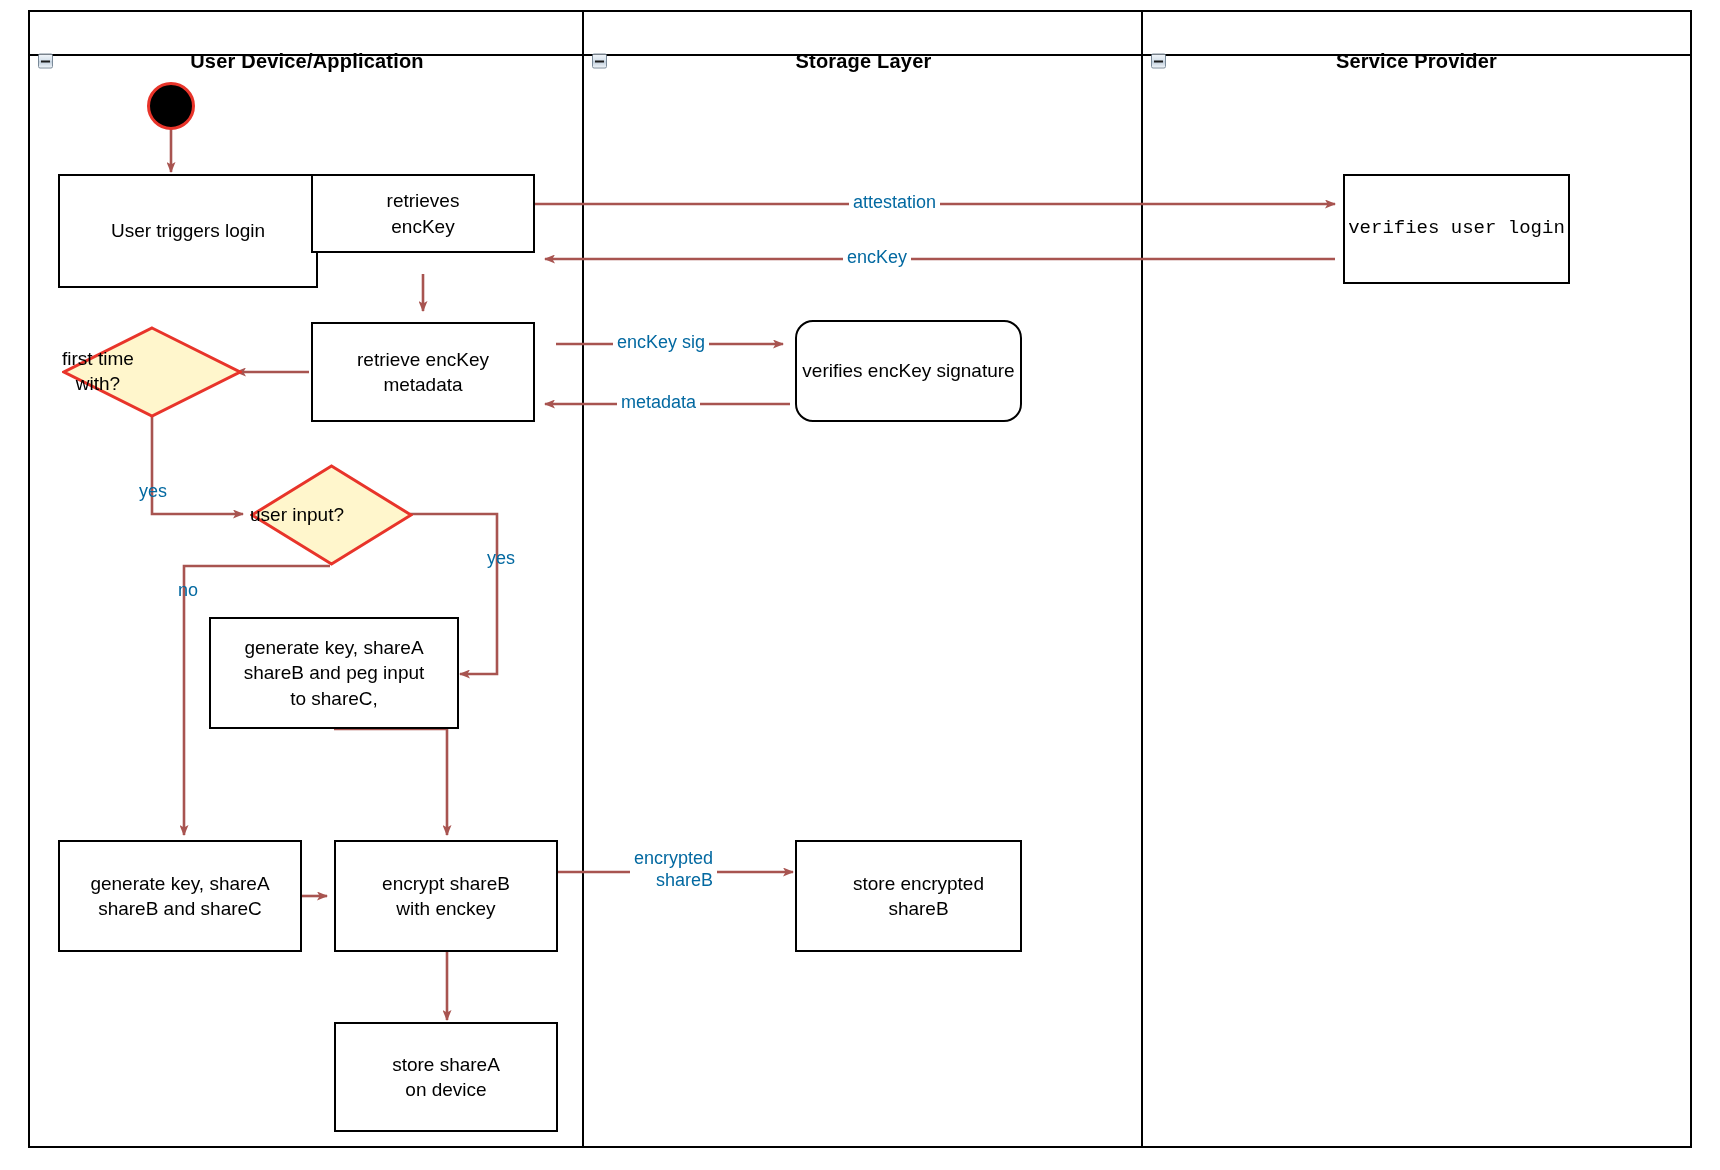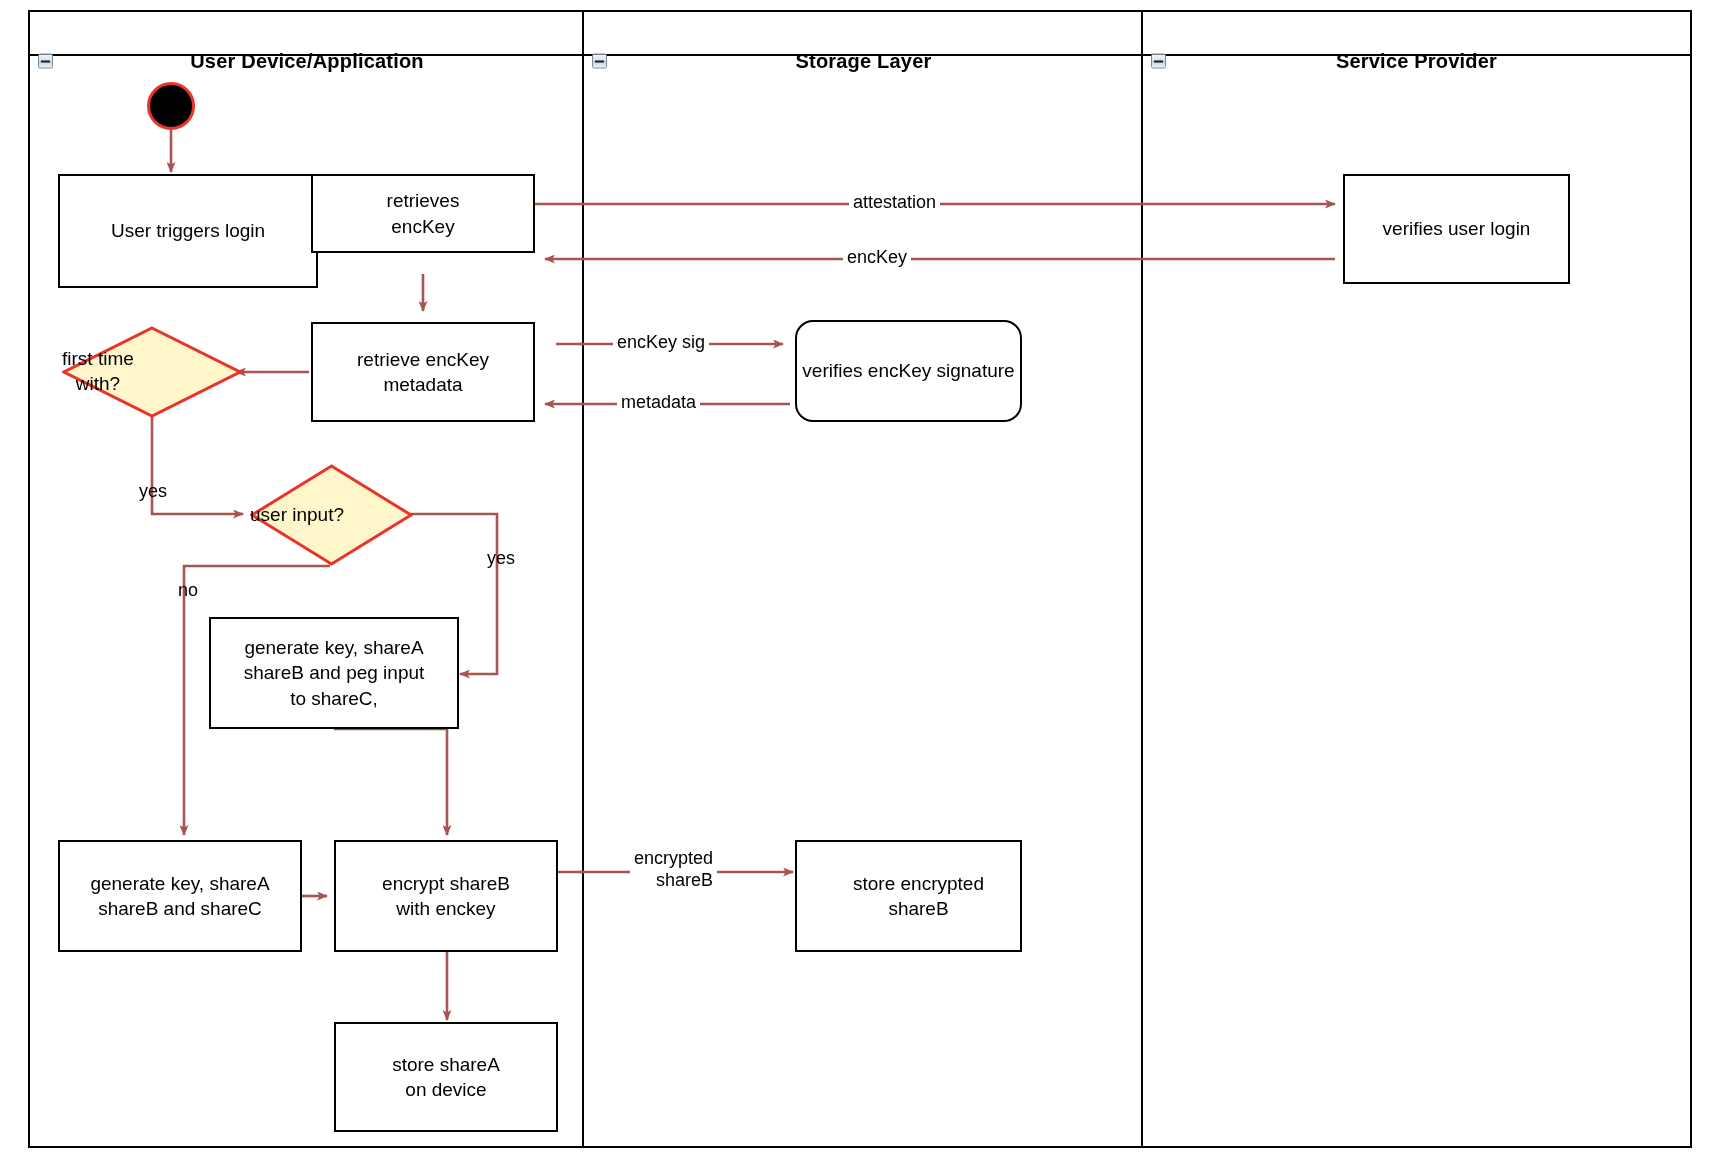--- a/index.html
+++ b/index.html
@@ -134,21 +134,21 @@
   .edge-layer {
     position: absolute;
     left: 0; top: 0;
     width: 1720px; height: 1170px;
     pointer-events: none;
     z-index: 3;
   }
   .edge-label {
     position: absolute;
     font-size: 18px;
-    color: #000000;
+    color: #0369a1;
     background: #ffffff;
     padding: 0 4px;
     white-space: nowrap;
     text-align: center;
     line-height: 1.2;
     z-index: 6;
   }
 </style>
 </head>
 <body>
@@ -276,21 +276,21 @@
     </div>
   </div>
 
   <div class="node action" style="left:795px; top:840px; width:227px; height:112px;padding-left:20px;">
     <div>
       <div class="txt">store encrypted</div>
       <div class="txt">shareB</div>
     </div>
   </div>
 
-  <div class="node action" style="left:1343px; top:174px; width:227px; height:110px;">
+  <div class="node action" style="left:1343px; top:174px; width:227px; height:110px;font-family:Liberation Mono, monospace;">
     <div>
       <div class="txt">verifies user login</div>
     </div>
   </div>
 
   <div class="decision-wrap" style="left:62px; top:326px; width:180px; height:92px;">
     <svg class="decision-shape" viewBox="0 0 180 92" preserveAspectRatio="none">
       <polygon points="90,2 178,46 90,90 2,46" fill="#fff6cc" stroke="#e8342a" stroke-width="3"></polygon>
     </svg>
     <div class="decision-label">

